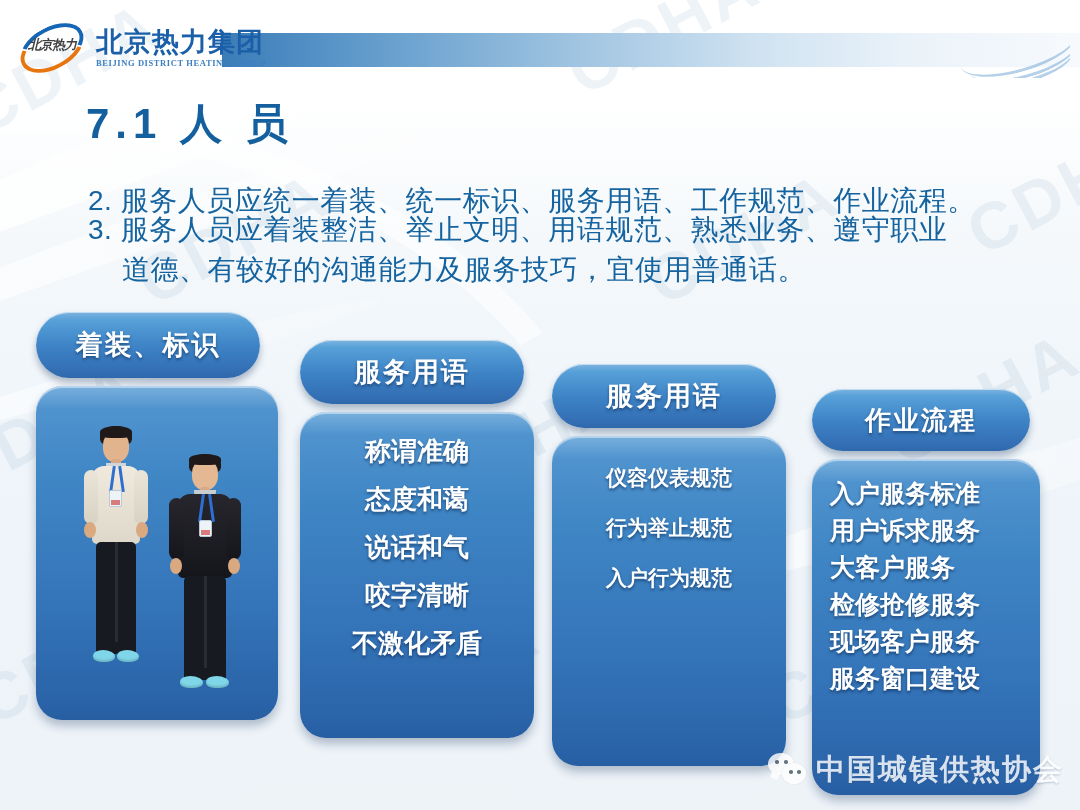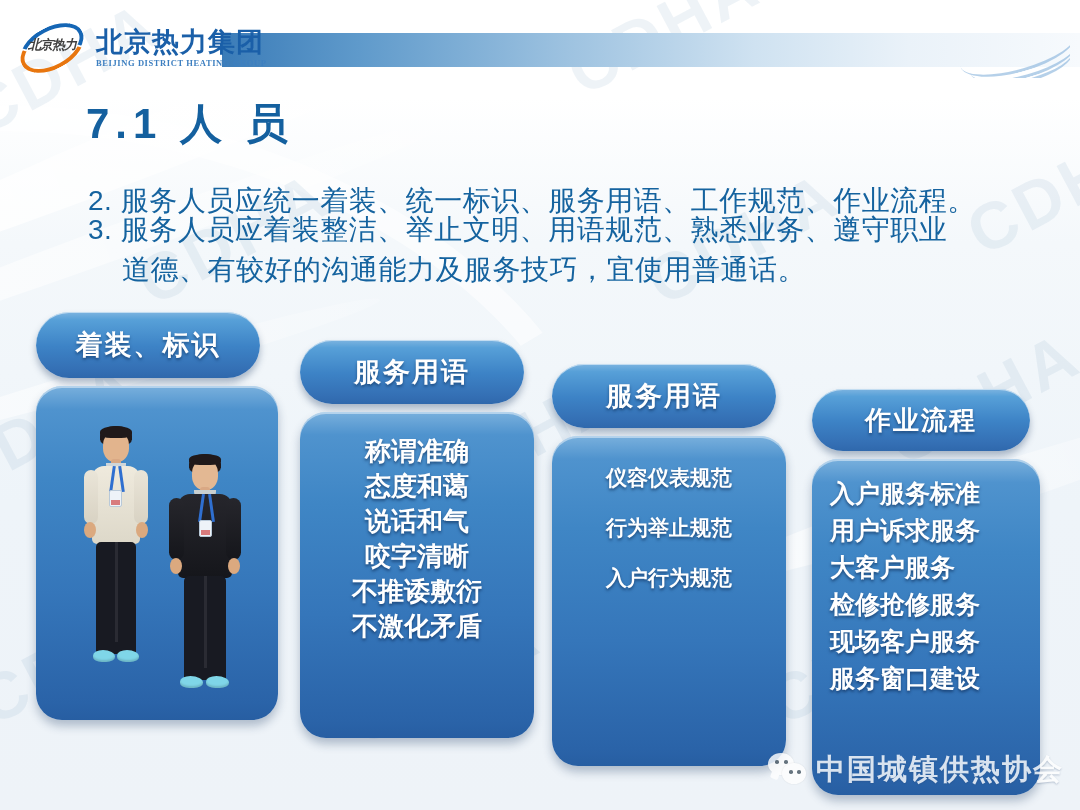--- a/index.html
+++ b/index.html
@@ -148,21 +148,21 @@
   .p-shoe { position: absolute; height: 12px; border-radius: 50% 60% 45% 45%; background: #7fd6e8; box-shadow: inset 0 -2px 2px rgba(0,0,0,0.15); }
   .p-lanyard { position: absolute; width: 3px; background: #2f6fd0; }
   .p-badge { position: absolute; width: 13px; height: 17px; background: #eef3f8; border: 1px solid #b9c9d8; border-radius: 2px; }
   .p-badge::after { content:""; position:absolute; left:1px; right:1px; top: 9px; height: 5px; background:#cc3b3b; opacity:.65; }
   .p-collar { position: absolute; }
 
   
   .col2 { left: 300px; top: 340px; }
   .col2 .pill { width: 224px; height: 64px; font-size: 27px; letter-spacing: 2px; }
   .col2 .panel { width: 234px; height: 326px; margin-top: 8px; }
-  .col2 .panel-list { padding: 22px 0 0 0; font-size: 26px; }
+  .col2 .panel-list { padding: 22px 0 0 0; gap: 13px; font-size: 26px; }
 
   
   .col3 { left: 552px; top: 364px; }
   .col3 .pill { width: 224px; height: 64px; font-size: 27px; letter-spacing: 2px; }
   .col3 .panel { width: 234px; height: 330px; margin-top: 8px; }
   .col3 .panel-list { padding: 28px 0 0 0; gap: 22px; font-size: 21px; }
 
   
   .col4 { left: 812px; top: 389px; }
   .col4 .pill { width: 218px; height: 62px; font-size: 26px; letter-spacing: 2px; }
@@ -309,21 +309,20 @@
   </div>
 
   <div class="col col2">
     <div class="pill">服务用语</div>
     <div class="panel">
       <div class="panel-list">
         <div class="item">称谓准确</div>
         <div class="item">态度和蔼</div>
         <div class="item">说话和气</div>
         <div class="item">咬字清晰</div>
-        <div class="item">不推诿敷衍</div>
         <div class="item">不激化矛盾</div>
       </div>
     </div>
   </div>
 
   <div class="col col3">
     <div class="pill">服务用语</div>
     <div class="panel">
       <div class="panel-list">
         <div class="item">仪容仪表规范</div>

